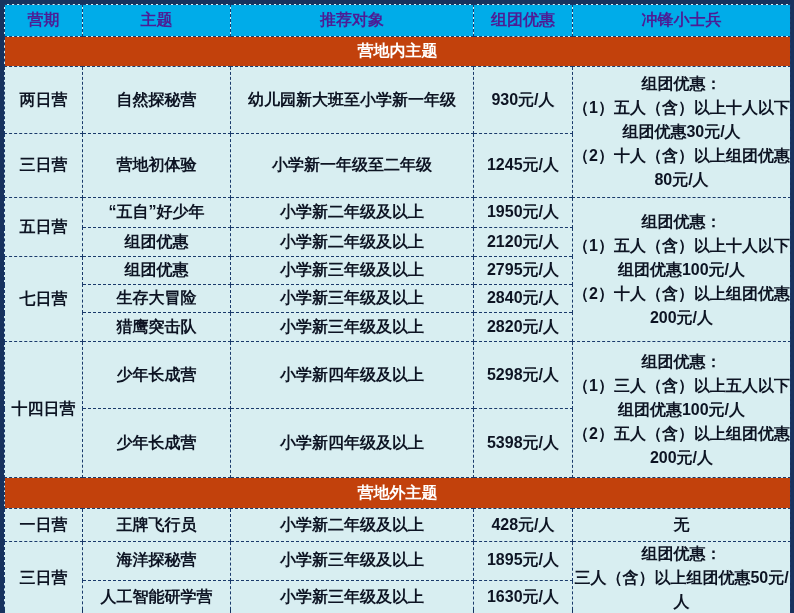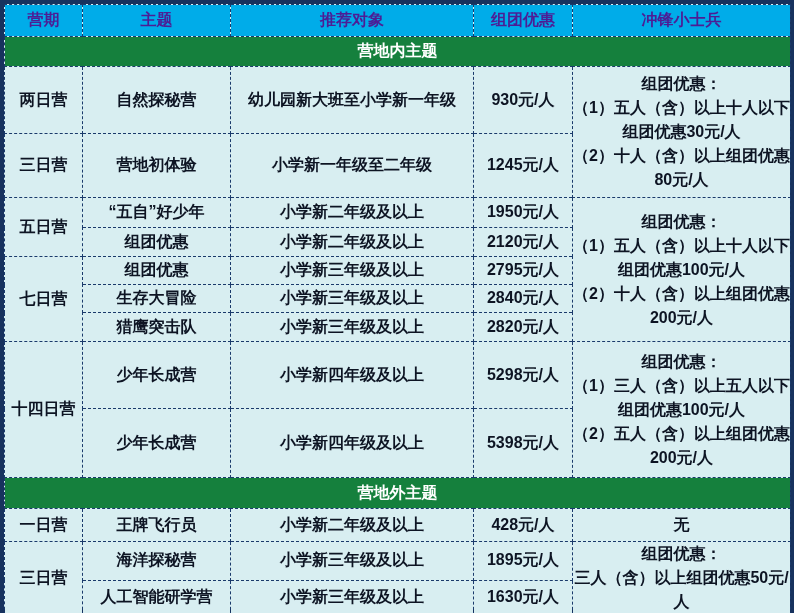--- a/index.html
+++ b/index.html
@@ -33,21 +33,21 @@
     vertical-align: middle;
     padding: 0;
     overflow: hidden;
   }
   tr.head th {
     background: #00ACE9;
     color: #4c1d95;
     font-size: 16px;
   }
   tr.section td {
-    background: #15803d;
+    background: #c2410c;
     color: #FFFFFF;
     font-size: 16px;
     text-align: center;
   }
   td.cell { background: #D8EEF1; }
   td.discount {
     text-align: left;
     padding: 2px 3px 2px 6px;
     white-space: pre-line;
     line-height: 24px;

